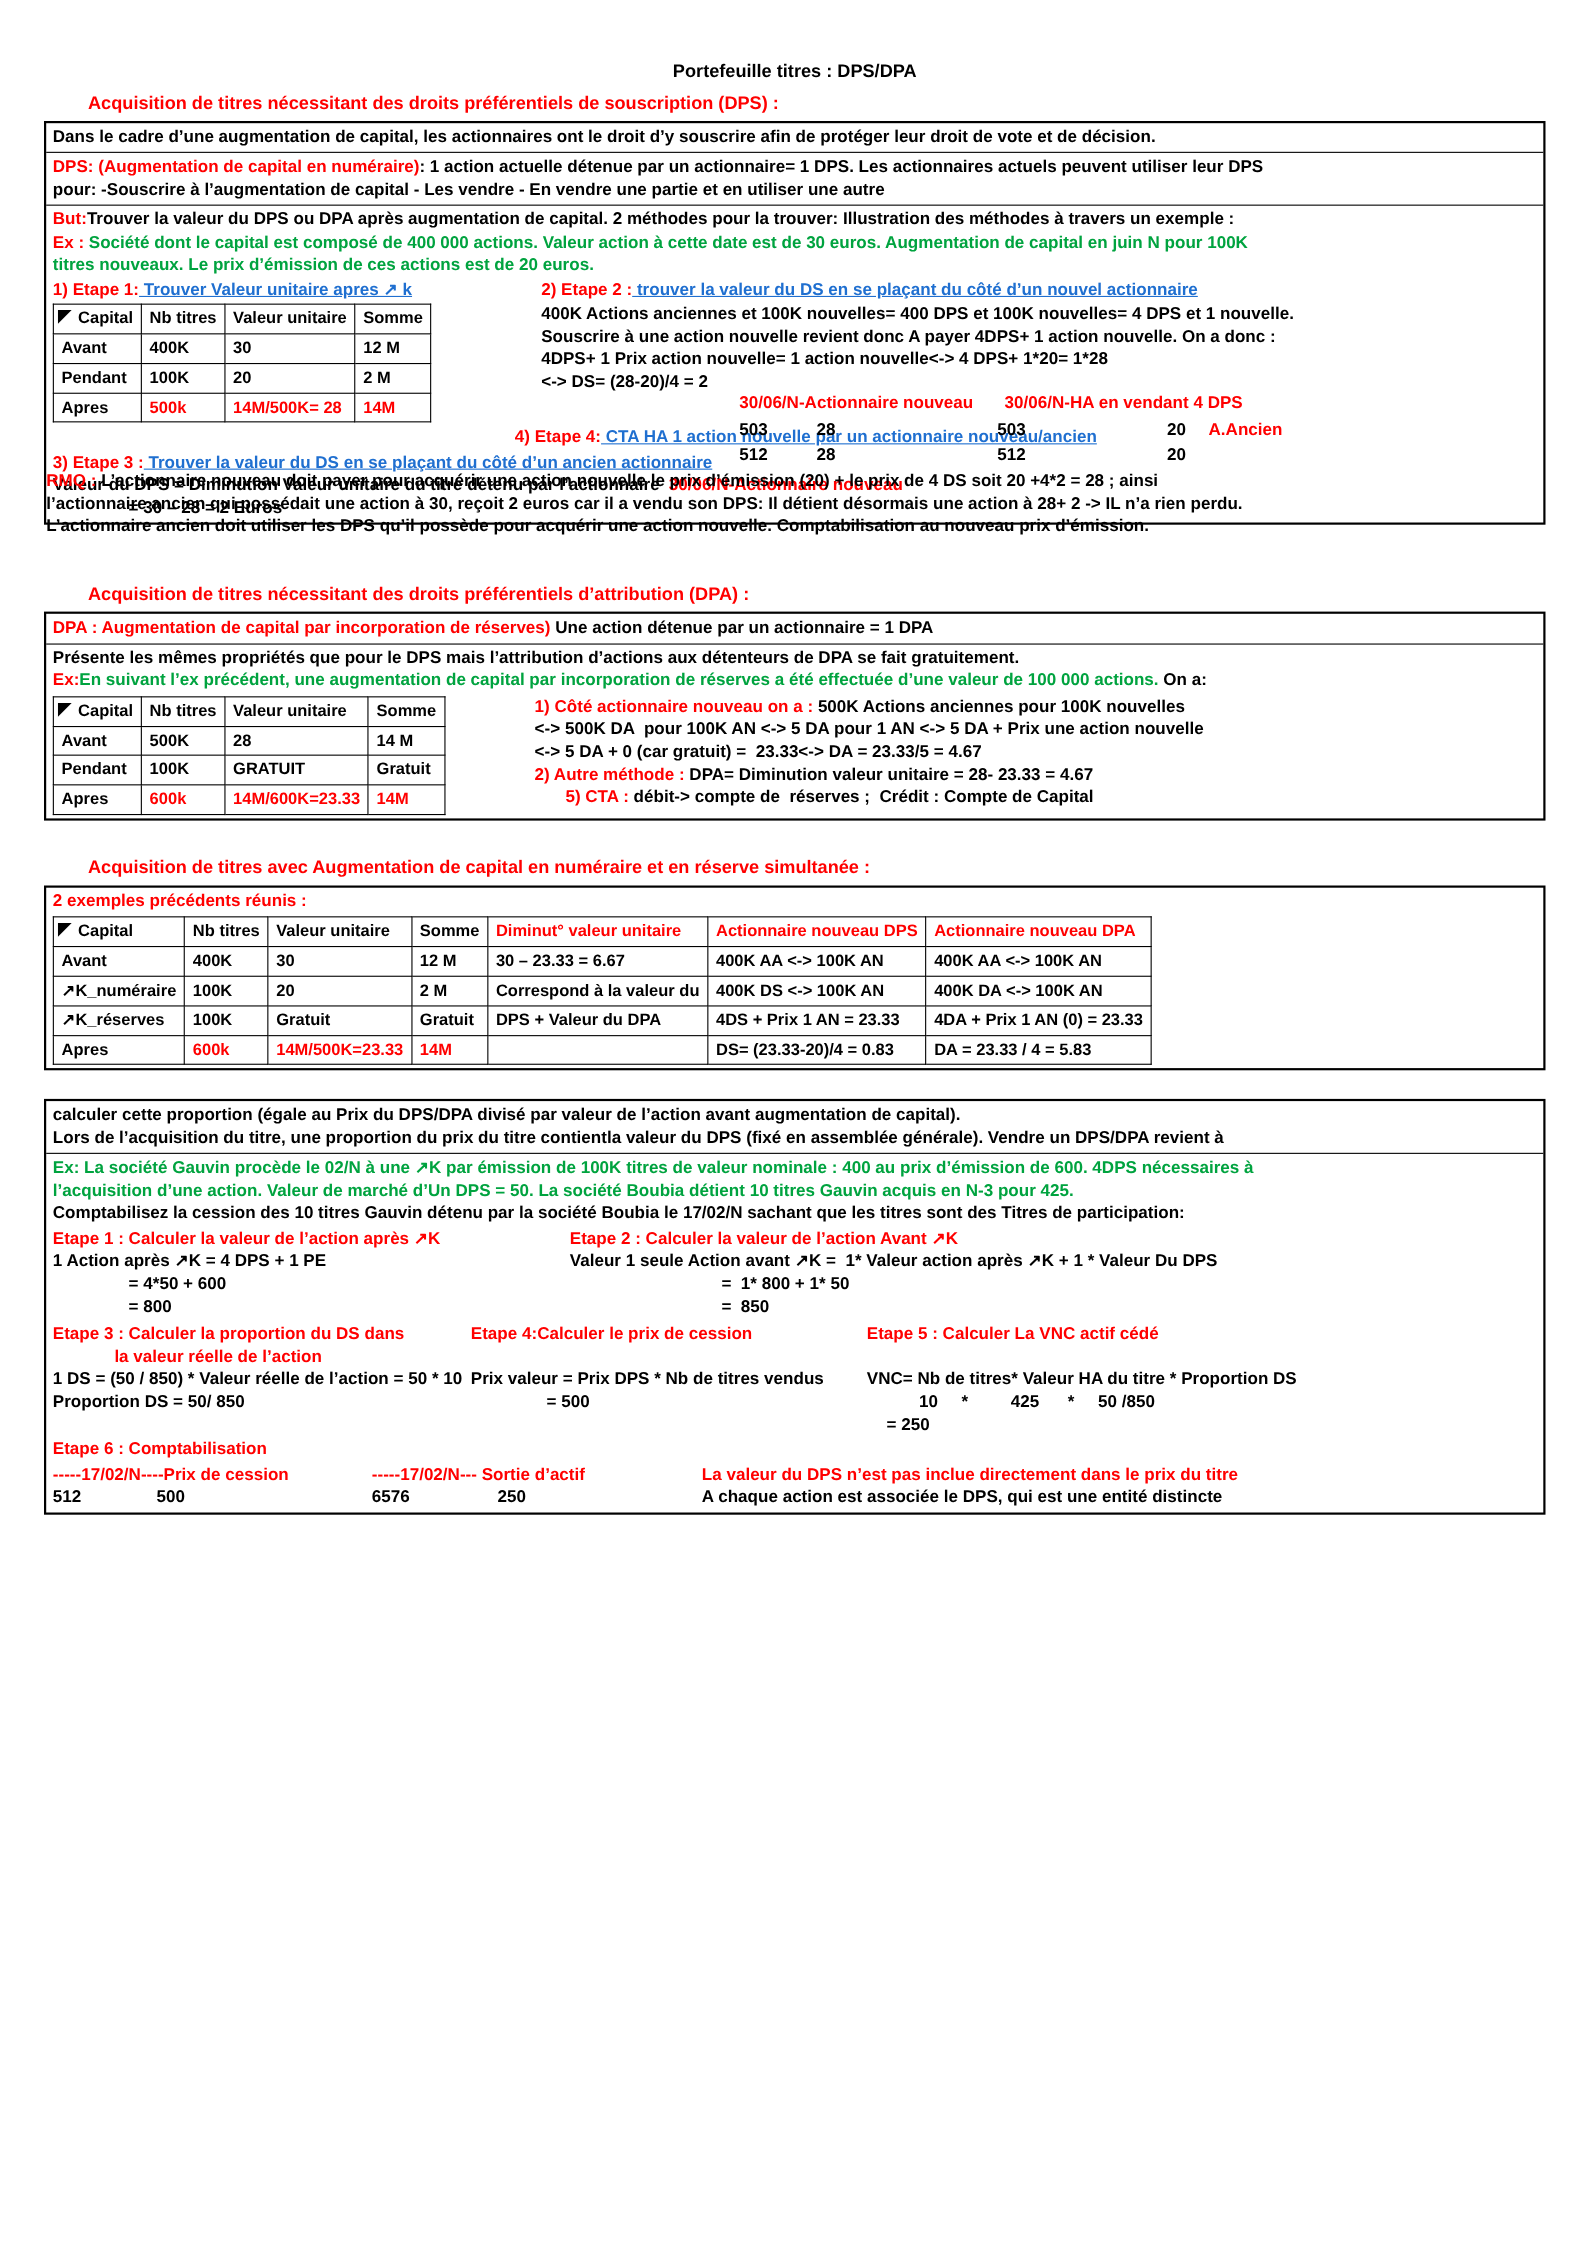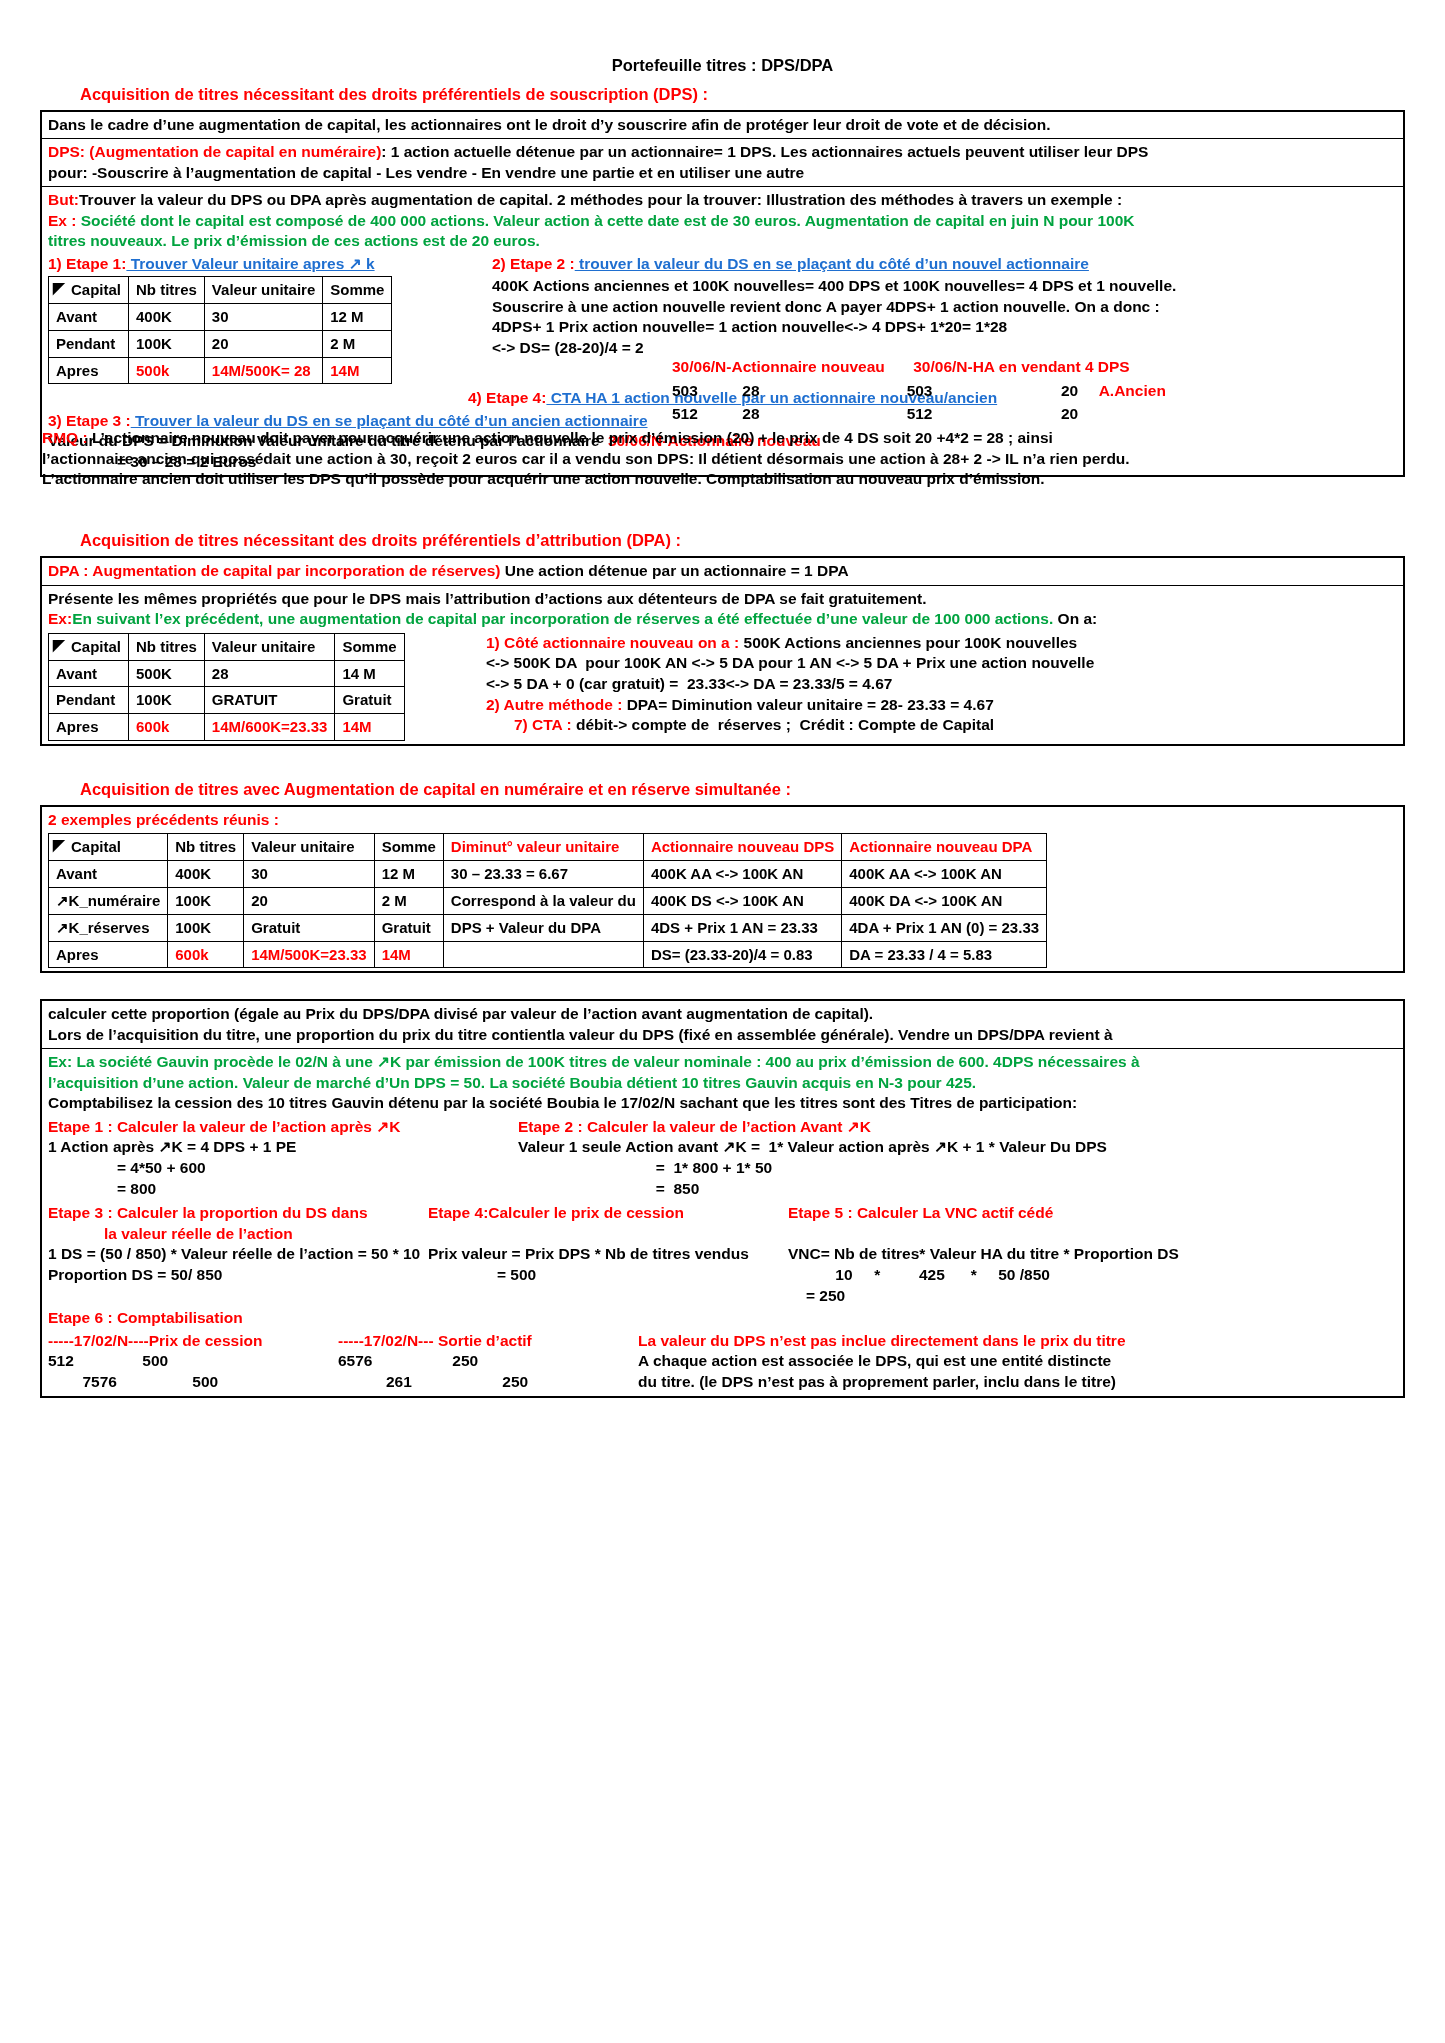--- a/index.html
+++ b/index.html
@@ -249,21 +249,21 @@
                 <td class="red">14M</td>
               </tr>
             </tbody>
               </table>
           </div>
           <div style="flex:1 1 auto; padding-left:18px;">
             <div class="tline"><span class="red">1) Côté actionnaire nouveau on a :</span><span class="black"> 500K Actions anciennes pour 100K nouvelles</span></div>
             <div class="tline"><span class="black">&lt;-&gt; 500K DA  pour 100K AN &lt;-&gt; 5 DA pour 1 AN &lt;-&gt; 5 DA + Prix une action nouvelle</span></div>
             <div class="tline"><span class="black">&lt;-&gt; 5 DA + 0 (car gratuit) =  23.33&lt;-&gt; DA = 23.33/5 = 4.67</span></div>
             <div class="tline"><span class="red">2) Autre méthode :</span><span class="black"> DPA= Diminution valeur unitaire = 28- 23.33 = 4.67</span></div>
-            <div class="tline" style="padding-left:28px;"><span class="red">7) CTA :</span><span class="black"> débit-&gt; compte de  réserves ;  Crédit : Compte de Capital</span></div>
+            <div class="tline" style="padding-left:28px;"><span class="red">5) CTA :</span><span class="black"> débit-&gt; compte de  réserves ;  Crédit : Compte de Capital</span></div>
           </div>
         </div>
       </div>
     </div>
 
     <div class="gap-md"></div>
     <div style="height:8px;"></div>
 
     <div class="section-head">Acquisition de titres avec Augmentation de capital en numéraire et en réserve simultanée :</div>
 
@@ -408,30 +408,17 @@
           </div>
           <div style="flex:0 0 290px;">
             <span class="tline black" style="display:inline-block;width:110px;">6576</span>
             <span class="tline black" style="display:inline-block;">250</span>
           </div>
           <div style="flex:1 1 auto; padding-left:10px;">
             <div class="black tline">A chaque action est associée le DPS, qui est une entité distincte</div>
           </div>
         </div>
 
-        <div class="flexrow">
-          <div style="flex:0 0 290px;">
-            <span class="tline black" style="display:inline-block;width:140px;">        7576</span>
-            <span class="tline black" style="display:inline-block;">500</span>
-          </div>
-          <div style="flex:0 0 290px;">
-            <span class="tline black" style="display:inline-block;width:160px;padding-left:48px;box-sizing:border-box;">261</span>
-            <span class="tline black" style="display:inline-block;">250</span>
-          </div>
-          <div style="flex:1 1 auto; padding-left:10px;">
-            <div class="black tline">du titre. (le DPS n’est pas à proprement parler, inclu dans le titre)</div>
-          </div>
-        </div>
       </div>
     </div>
 
   </div>
 </div>
 
 </body></html>

